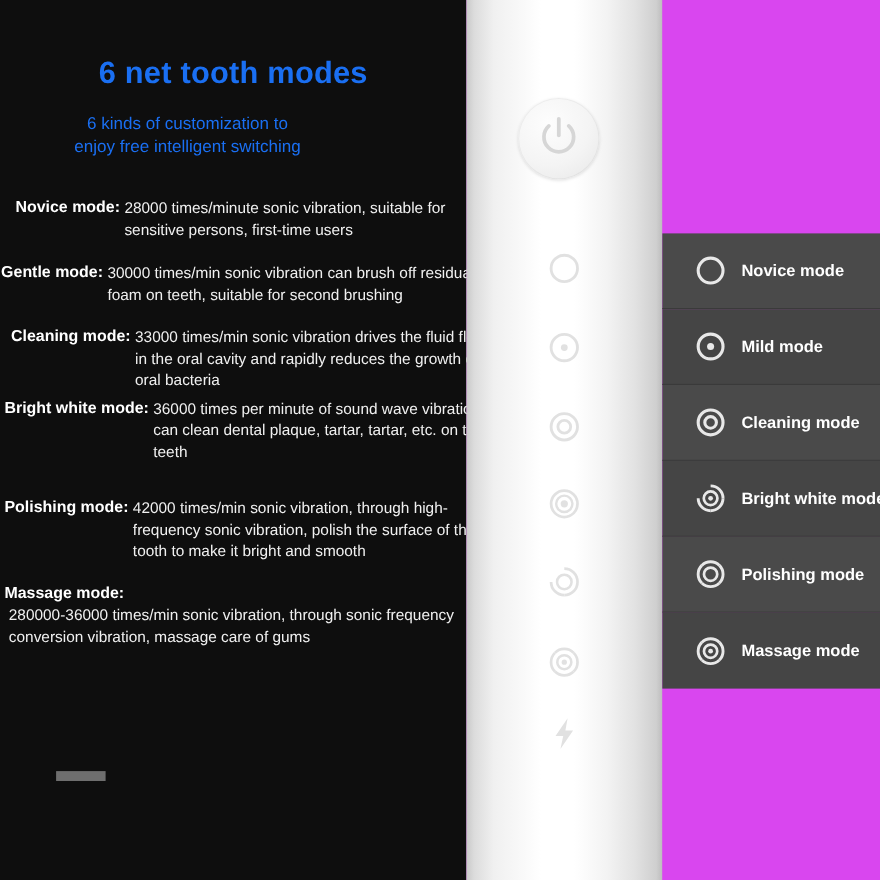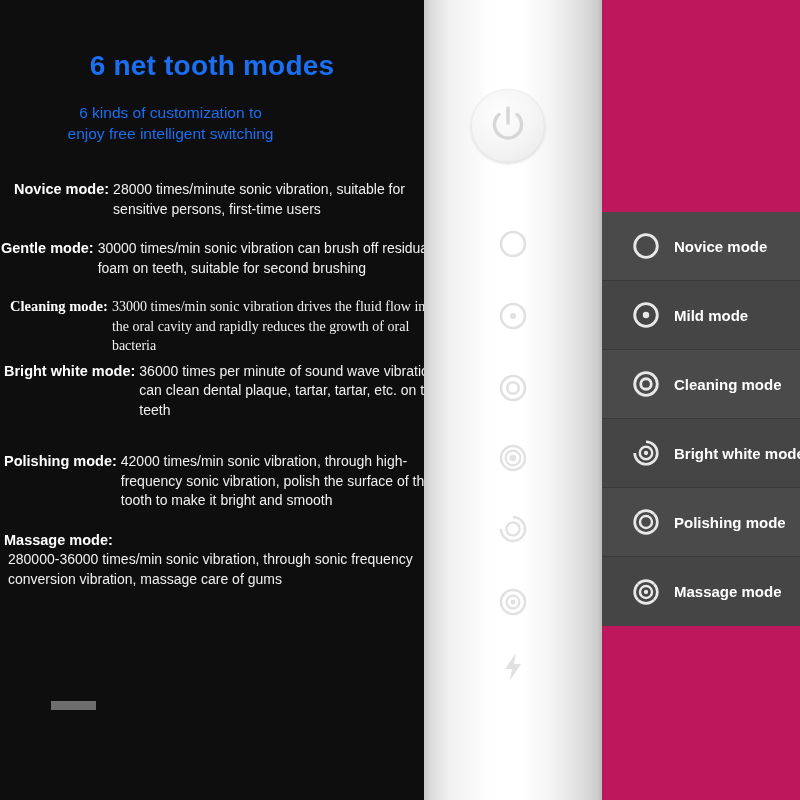--- a/index.html
+++ b/index.html
@@ -8,21 +8,21 @@
     background: #000;
   }
   body {
     font-family: "Liberation Sans", sans-serif;
   }
 
   #page {
     position: relative;
     width: 800px;
     height: 800px;
-    background: #be185d;
+    background: #d946ef;
     overflow: hidden;
   }
 
   
   .left-panel {
     position: absolute;
     left: 0;
     top: 0;
     width: 424px;
     height: 800px;
@@ -82,21 +82,21 @@
     font-size: 14px;
     line-height: 19.5px;
     color: #f0f0f0;
     padding-left: 4px;
     flex: 1 1 auto;
   }
 
   
   .e0 { padding-left: 14px; }
   .e1 { padding-left: 1px; }
-  .e2 { padding-left: 10px; font-family: Liberation Serif, serif; }
+  .e2 { padding-left: 10px; }
   .e3 { padding-left: 4px; }
   .e4 { padding-left: 4px; }
   .e5 { padding-left: 4px; flex-direction: column; }
 
   .e0 { margin-bottom: 20px; }
   .e1 { margin-bottom: 19px; }
   .e2 { margin-bottom: 6px; }
   .e3 { margin-bottom: 32px; }
   .e4 { margin-bottom: 20px; }
 

